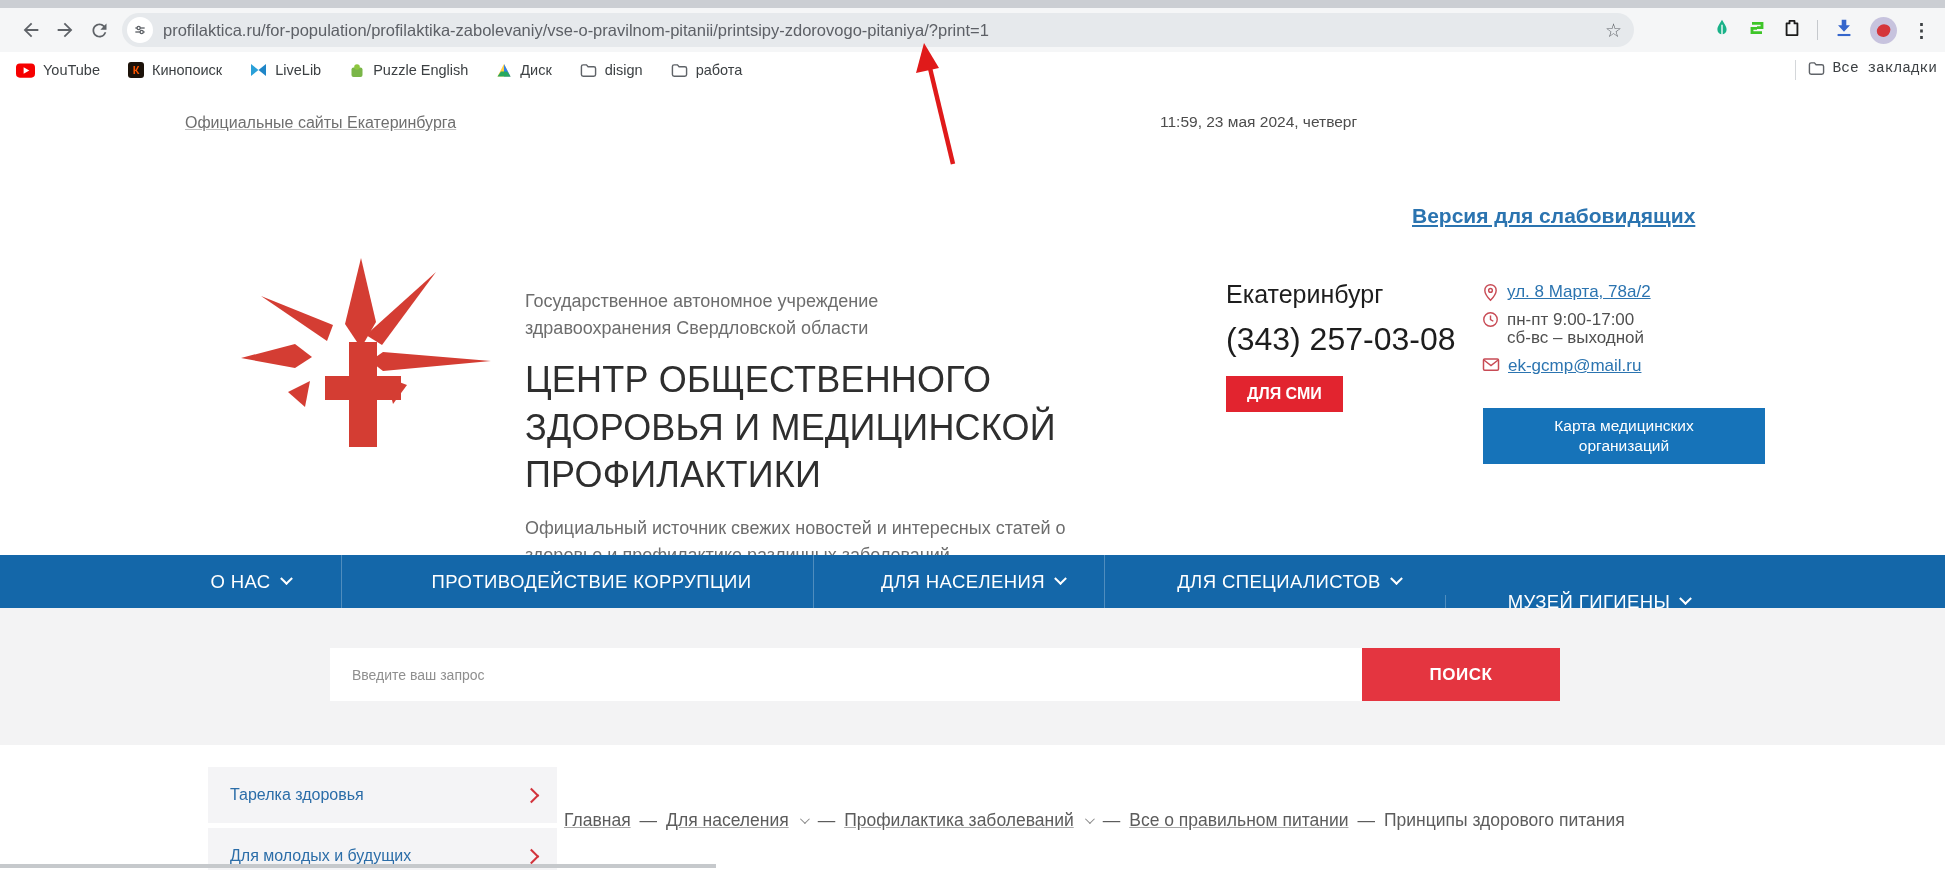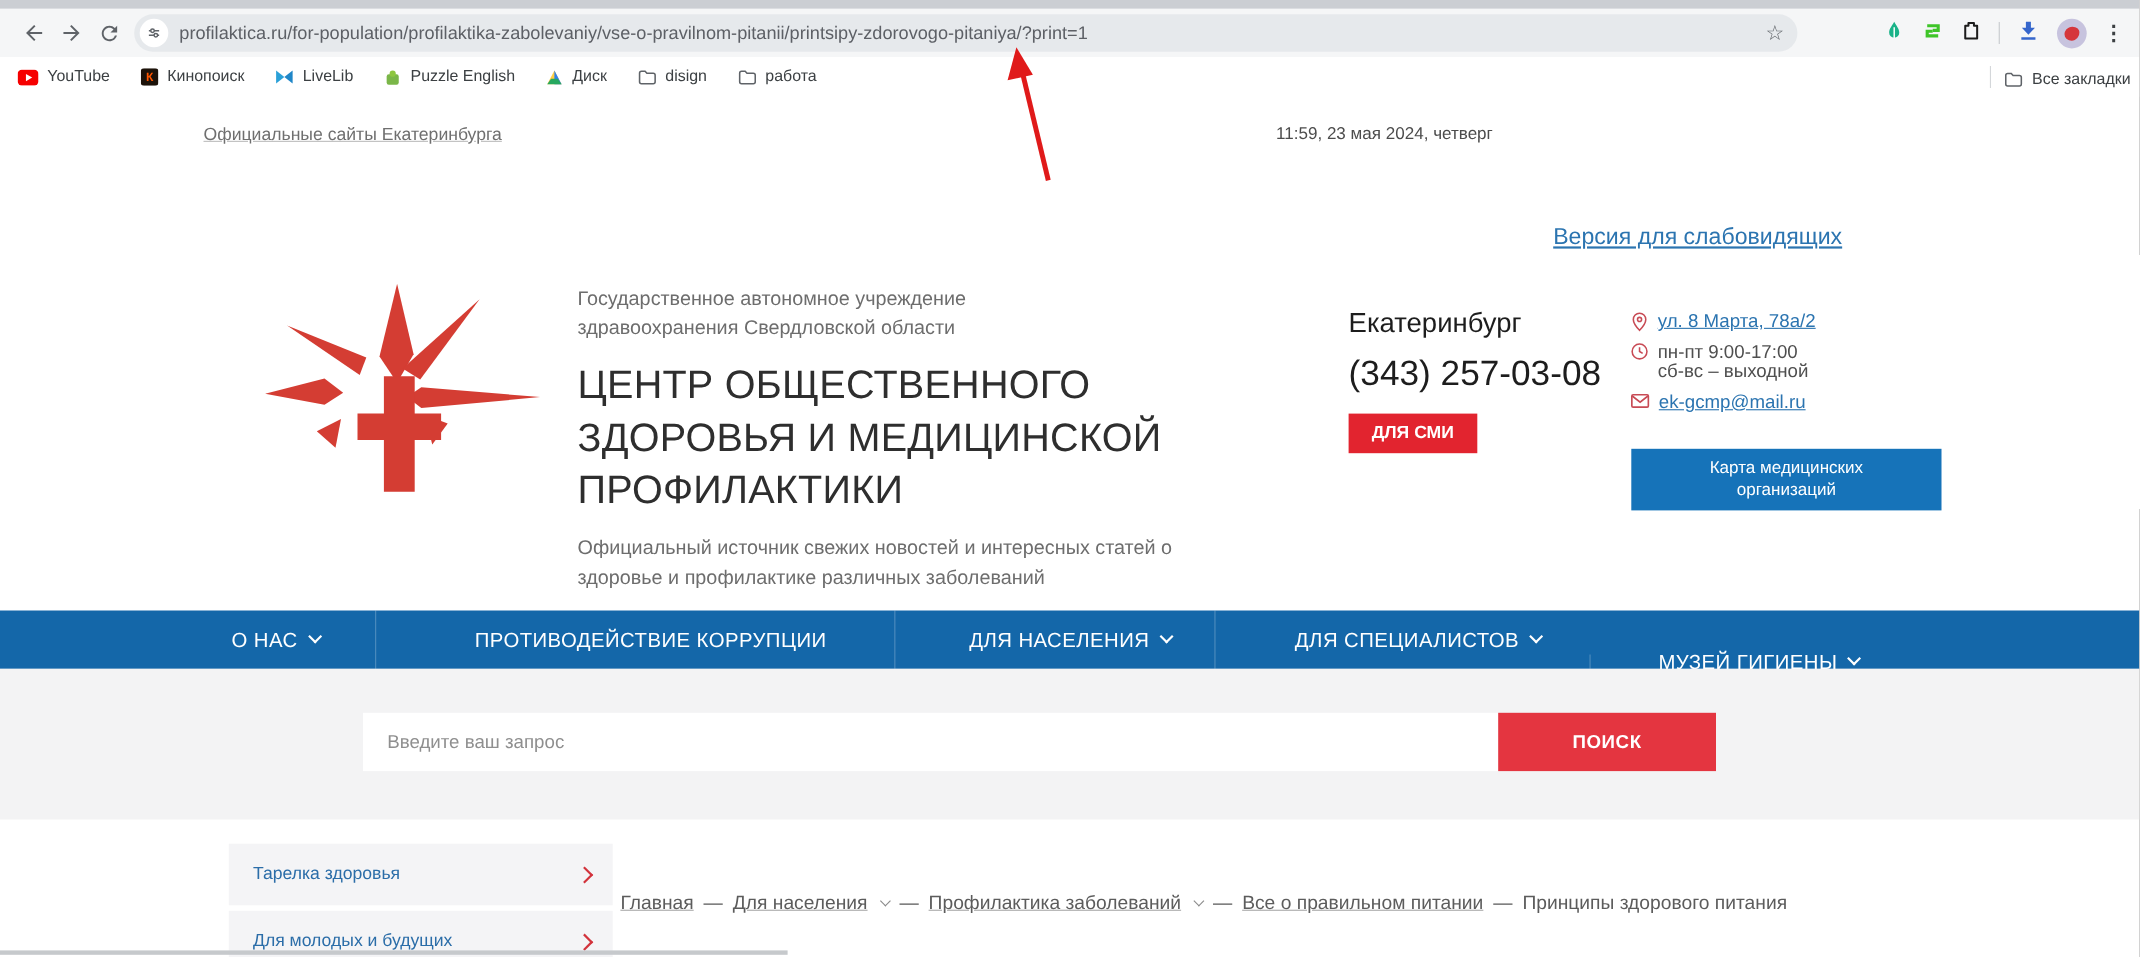--- a/index.html
+++ b/index.html
@@ -17,34 +17,34 @@
   .star-btn { font-size:19px; color:#5f6368; flex:none; line-height:1; margin-left:8px; }
   .toolbar-right { display:flex; align-items:center; gap:15px; margin-left:14px; flex:1; justify-content:flex-end; padding-right:4px; }
   .tb-sep { width:1px; height:20px; background:#c6c9cd; }
   .avatar { width:27px; height:27px; border-radius:50%; background:#c7c3de; position:relative; overflow:hidden; }
   .avatar i { position:absolute; left:7px; top:7px; width:13px; height:13px; background:#d5363b; border-radius:60% 40% 55% 45%; transform:rotate(20deg); }
   .kebab { font-size:19px; color:#3c4043; font-weight:700; line-height:1; }
 
   
   .bmbar { position:absolute; left:0; top:52px; width:100%; height:36px; background:#fff; display:flex; align-items:center; padding:0 8px 0 16px; font-size:14.5px; color:#3c4043; }
   .bm-item { display:flex; align-items:center; gap:8px; margin-right:28px; white-space:nowrap; }
-  .bm-right { margin-left:auto; display:flex; align-items:flex-end; gap:12px; }
+  .bm-right { margin-left:auto; display:flex; align-items:flex-start; gap:12px;font-family:Liberation Mono, monospace; }
   .bm-sep { width:1px; height:20px; background:#d4d7da; }
 
   
   .annotation { position:absolute; left:893px; top:40px; width:90px; height:128px; pointer-events:none; }
 
   
   .official { position:absolute; left:185px; top:114px; font-size:16px; color:#6f6f6f; text-decoration:underline; text-decoration-color:#bdbdbd; }
   .datetime { position:absolute; left:1160px; top:113px; font-size:15.5px; color:#4c4c4c; }
-  .a11y-link { position:absolute; left:1412px; top:204px; font-size:21px; color:#2b74b0; text-decoration:underline; }
+  .a11y-link { position:absolute; left:1412px; top:204px; font-size:21px; color:#2b74b0; text-decoration:underline;font-weight:bold; }
 
   
   .logo { position:absolute; left:233px; top:252px; }
-  .org-block { position:absolute; left:525px; top:258px; width:600px; }
+  .org-block { position:absolute; left:525px; top:288px; width:600px; }
   .org-type { font-size:18px; color:#6d6d6d; line-height:1.5; width:390px; }
   .org-title { margin-top:14px; font-size:36px; color:#2e2e2e; line-height:1.32; width:560px; letter-spacing:.2px; }
   .org-sub { margin-top:16px; font-size:18px; color:#6d6d6d; line-height:1.5; width:555px; }
   .city-block { position:absolute; left:1226px; top:280px; }
   .city { font-size:25px; color:#1d1d1d; }
   .phone { font-size:32px; color:#1d1d1d; margin-top:12px; }
   .press-btn { margin-top:18px; display:inline-block; background:#e2242f; color:#fff; font-size:16px; font-weight:700; padding:9px 21px; border:none; cursor:pointer; }
   .contacts { position:absolute; left:1482px; top:282px; width:300px; font-size:17px; color:#4f4f4f; }
   .c-row { display:flex; align-items:flex-start; gap:8px; margin-bottom:8px; }
   .c-row svg { flex:none; margin-top:1px; }
@@ -54,21 +54,21 @@
 
   
   .nav { position:absolute; left:0; top:555px; width:100%; height:53px; background:#1467a9; display:flex; padding-left:160px; }
   .nav-item { display:flex; align-items:center; justify-content:center; gap:11px; color:#fff; font-size:18.5px; letter-spacing:.4px; cursor:pointer; }
   .nav-item + .nav-item { border-left:1px solid rgba(255,255,255,.25);padding-left:28px; }
   .nv0{width:181px;} .nv1{width:472px;} .nv2{width:291px;} .nv3{width:341px;} .nv4{width:279px;margin-top:40px;}
   .chev { width:9px; height:9px; border-right:2px solid #fff; border-bottom:2px solid #fff; transform:rotate(45deg) translate(-2px,-2px); }
 
   
   .search-section { position:absolute; left:0; top:608px; width:100%; height:137px; background:#f3f3f4; }
-  .search-input { position:absolute; left:330px; top:648px; width:1032px; height:53px; border:none; background:#fff; padding:0 22px; font-size:17px; color:#333; outline:none; }
+  .search-input { position:absolute; left:330px; top:648px; width:1032px; height:53px; border:none; background:#fff; padding:0 22px; font-size:14px; color:#333; outline:none; }
   .search-input::placeholder { color:#8f8f8f; }
   .search-btn { position:absolute; left:1362px; top:648px; width:198px; height:53px; background:#e43540; color:#fff; font-size:17px; font-weight:700; letter-spacing:.5px; border:none; cursor:pointer; }
 
   
   .side-item { position:absolute; left:208px; width:349px; height:56px; background:#f4f4f6; display:flex; align-items:center; padding:0 22px; color:#2b6da8; font-size:16px; cursor:pointer; }
   .side-item .rchev { position:absolute; right:20px; width:11px; height:11px; border-right:2.5px solid #d2333c; border-bottom:2.5px solid #d2333c; transform:rotate(-45deg); }
   .si0 { top:767px; } .si1 { top:828px; }
   .breadcrumb { position:absolute; left:564px; top:810px; width:1290px; display:flex; align-items:center; gap:9px; font-size:17.5px; color:#5c5c5c; white-space:nowrap; }
   .breadcrumb a { color:#5c5c5c; text-decoration:underline; text-decoration-color:#a8a8a8; }
   .bc-chev { width:7px; height:7px; border-right:1.7px solid #8a8a8a; border-bottom:1.7px solid #8a8a8a; transform:rotate(45deg) translateY(-2px); margin:0 2px; }

